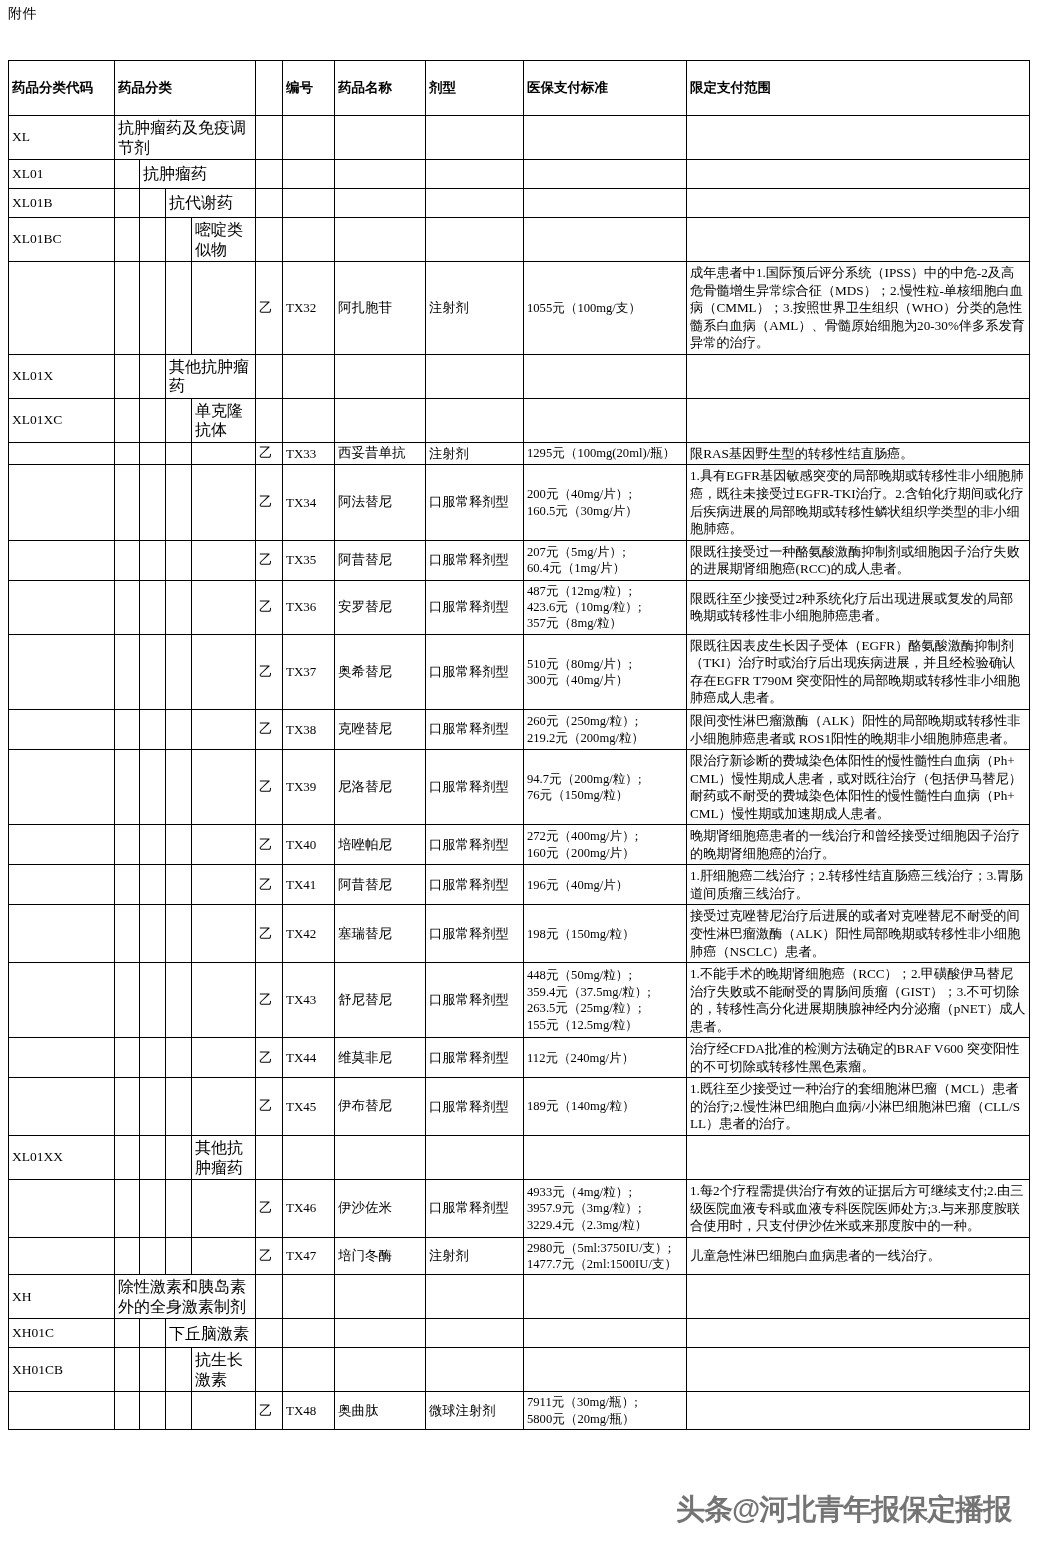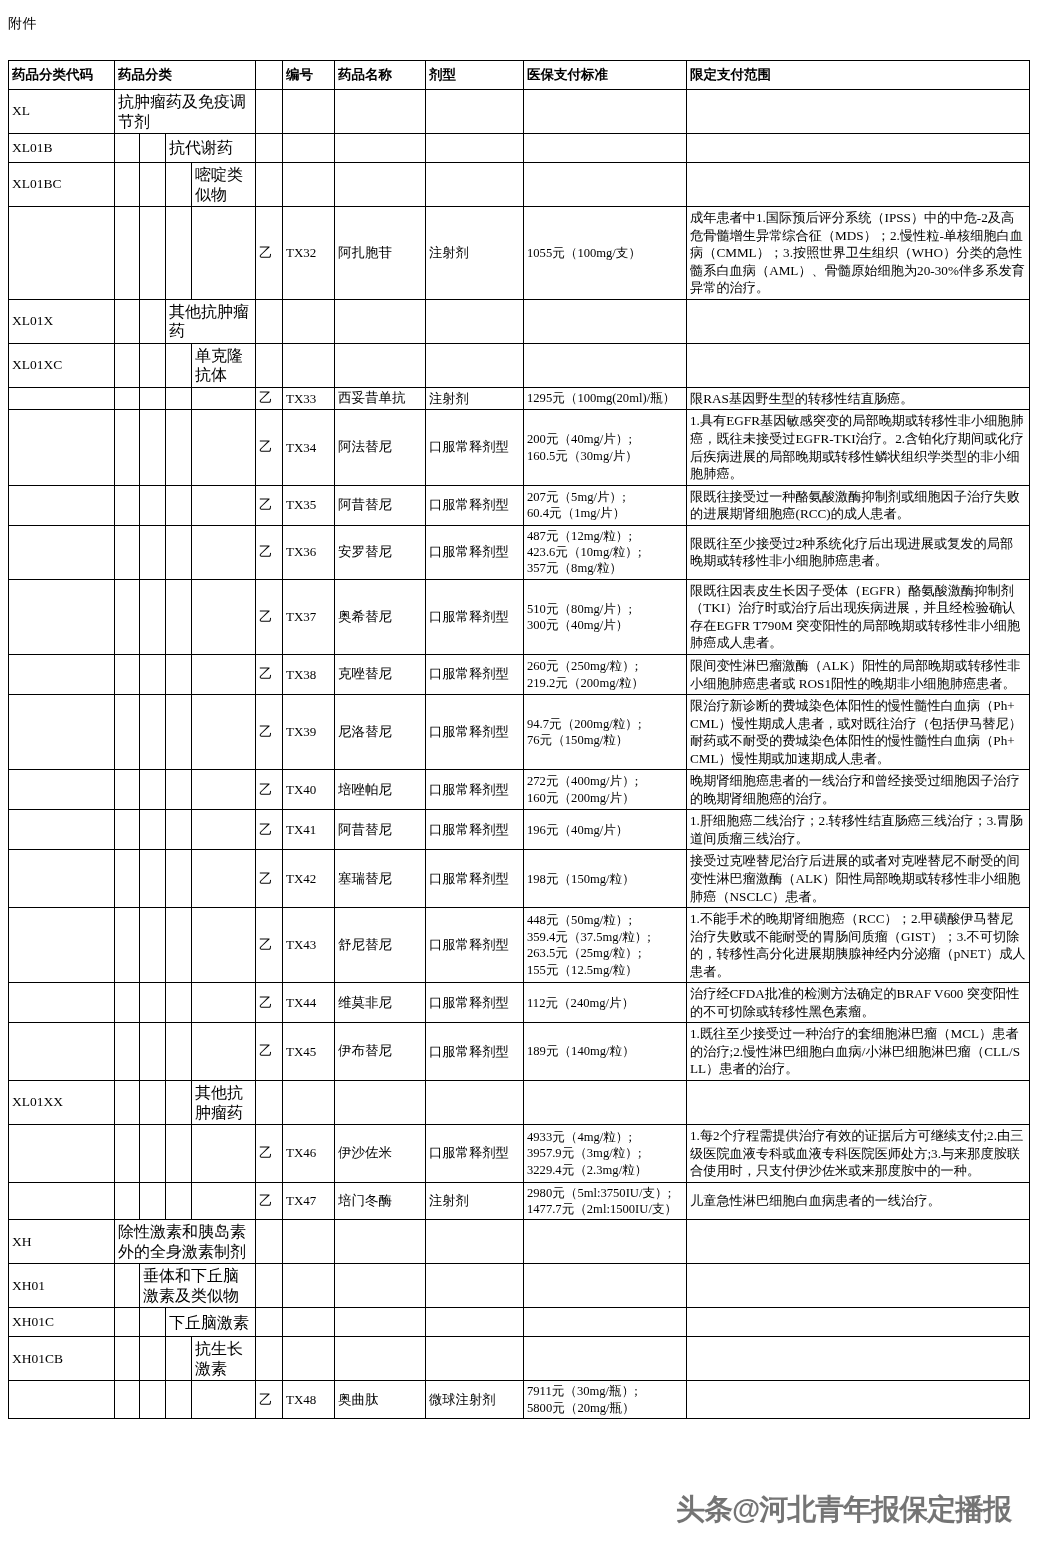--- a/index.html
+++ b/index.html
@@ -18,21 +18,21 @@
   }
   .page {
     width: 1037px;
     height: 1549px;
     position: relative;
     box-sizing: border-box;
   }
   .attach-label {
     position: absolute;
     left: 8px;
-    top: 16px;
+    top: 6px;
     font-family: "Liberation Sans", "DejaVu Sans", sans-serif;
     font-size: 14px;
     line-height: 1.1;
     letter-spacing: 0.5px;
   }
   .doc-title {
     position: absolute;
     left: 0;
     right: 0;
     top: 24px;
@@ -61,21 +61,21 @@
     font-weight: normal;
     overflow: hidden;
     word-break: break-all;
     white-space: normal;
   }
   table.main th {
     font-family: "Liberation Sans", "DejaVu Sans", sans-serif;
     font-weight: bold;
     font-size: 13.5px;
     height: 26px;
-    padding: 1px 3px;
+    padding: 14px 3px;
     vertical-align: middle;
   }
   th.hdr-center { text-align: center; }
   
   col.c-code   { width: 106px; }
   col.c-cls1   { width: 25px; }
   col.c-cls2   { width: 26px; }
   col.c-cls3   { width: 26px; }
   col.c-cls4   { width: 64px; }
   col.c-tier   { width: 27px; }
@@ -150,20 +150,31 @@
           <td class="code">XL</td>
           <td class="cls" colspan="4">抗肿瘤药及免疫调节剂</td>
           <td></td>
           <td></td>
           <td></td>
           <td></td>
           <td></td>
           <td></td>
         </tr>
         <tr class="grp">
+          <td class="code">XL01</td>
+          <td></td>
+          <td class="cls" colspan="3">抗肿瘤药</td>
+          <td></td>
+          <td></td>
+          <td></td>
+          <td></td>
+          <td></td>
+          <td></td>
+        </tr>
+        <tr class="grp">
           <td class="code">XL01B</td>
           <td></td>
           <td></td>
           <td class="cls" colspan="2">抗代谢药</td>
           <td></td>
           <td></td>
           <td></td>
           <td></td>
           <td></td>
           <td></td>
@@ -431,31 +442,20 @@
           <td class="code">XH</td>
           <td class="cls" colspan="4">除性激素和胰岛素外的全身激素制剂</td>
           <td></td>
           <td></td>
           <td></td>
           <td></td>
           <td></td>
           <td></td>
         </tr>
         <tr class="grp">
-          <td class="code">XH01</td>
-          <td></td>
-          <td class="cls" colspan="3">垂体和下丘脑激素及类似物</td>
-          <td></td>
-          <td></td>
-          <td></td>
-          <td></td>
-          <td></td>
-          <td></td>
-        </tr>
-        <tr class="grp">
           <td class="code">XH01C</td>
           <td></td>
           <td></td>
           <td class="cls" colspan="2">下丘脑激素</td>
           <td></td>
           <td></td>
           <td></td>
           <td></td>
           <td></td>
           <td></td>

